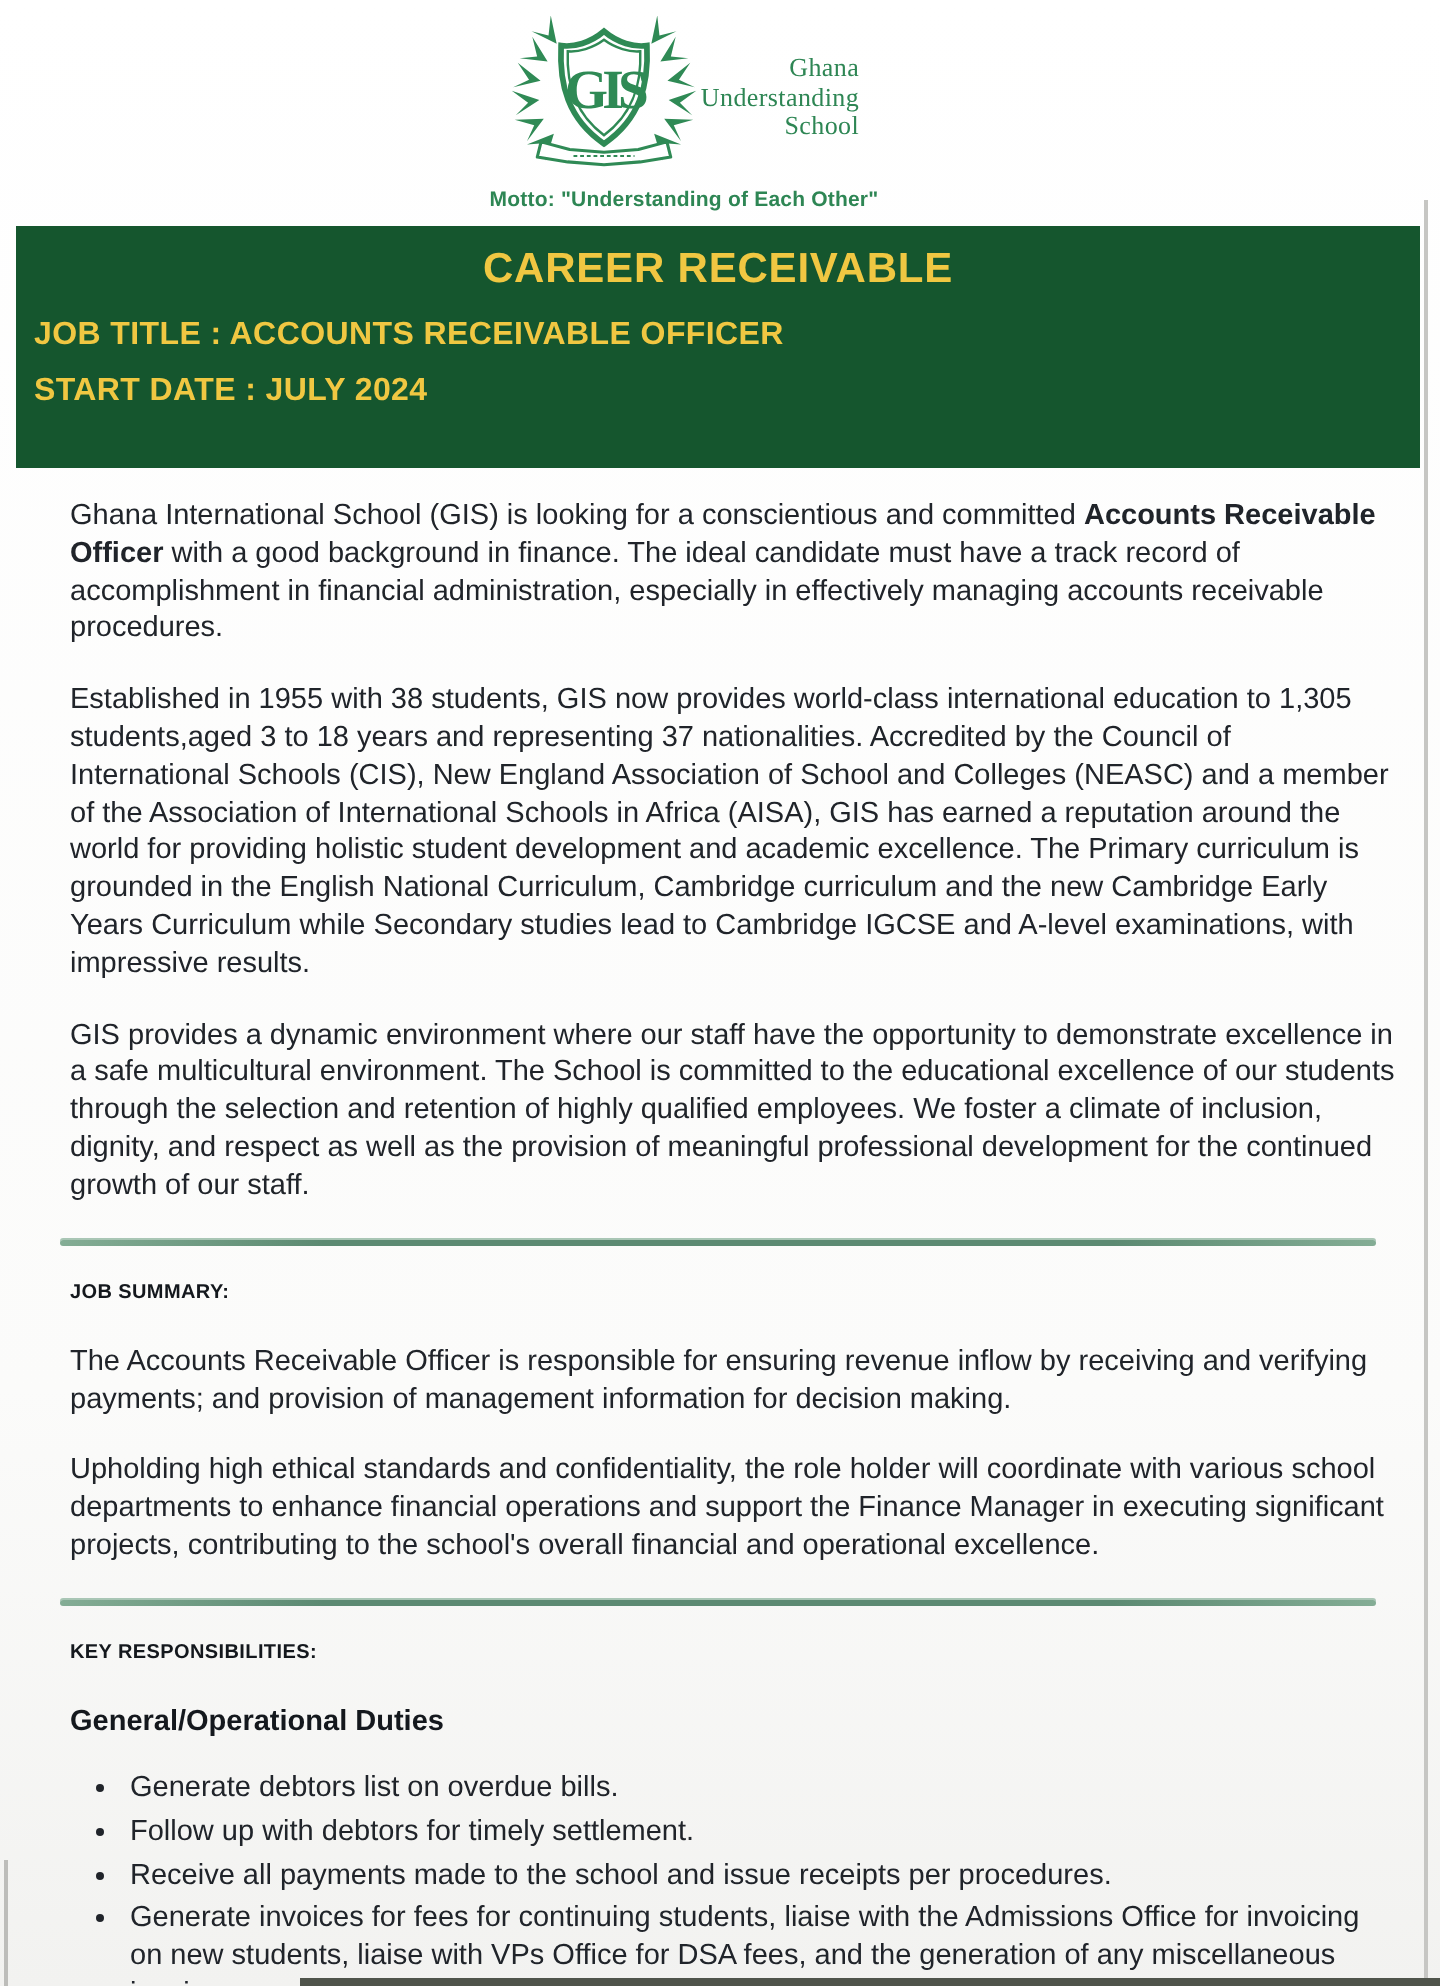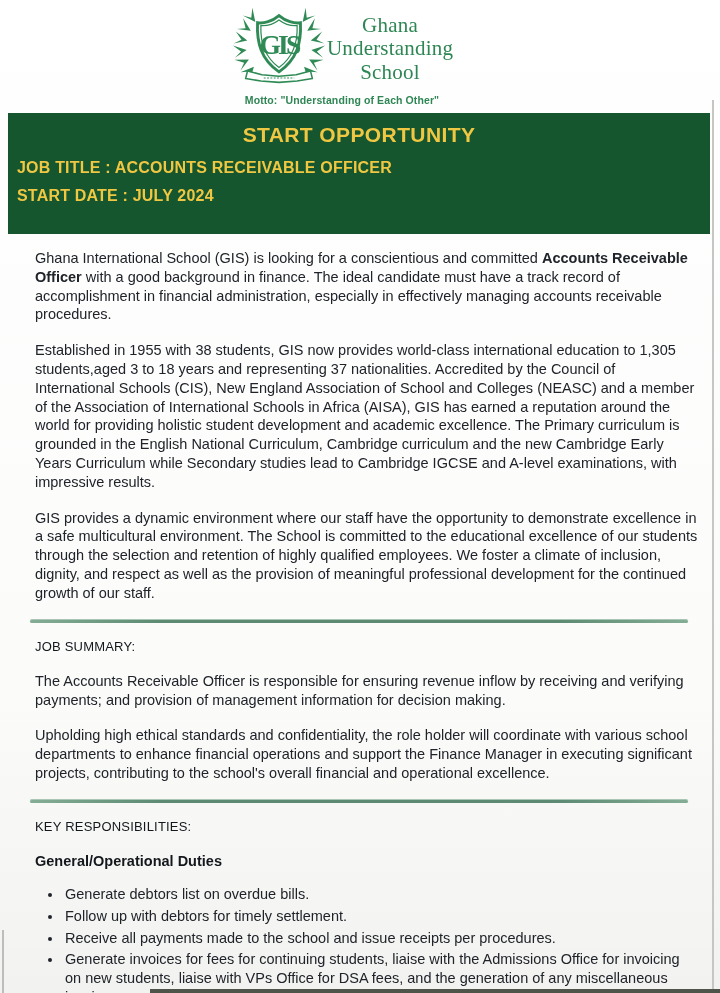--- a/index.html
+++ b/index.html
@@ -11,43 +11,43 @@
   
   .edge-right{position:absolute;top:100px;bottom:4px;left:712px;width:2px;background:#c6c6c3;}
   .edge-left{position:absolute;top:930px;bottom:0;left:2px;width:2px;background:#bdbdba;}
   .edge-bottom{position:absolute;left:150px;right:0;bottom:0;height:4px;background:#4f544b;}
 
   
   .brand{width:fit-content;margin:0 auto;padding-top:8px;transform:translateX(-18px);text-align:center;}
   .brand-row{display:flex;align-items:center;justify-content:center;}
   .crest{display:block;}
   .school-name{
-    text-align:center;font-family:"Liberation Serif",serif;color:#2e8654;
-    font-size:21px;line-height:1.12;letter-spacing:.2px;
+    text-align:right;font-family:"Liberation Serif",serif;color:#2e8654;
+    font-size:13px;line-height:1.12;letter-spacing:.2px;
   }
   .motto{margin-top:4px;color:#2e8654;font-size:10.5px;font-weight:bold;letter-spacing:.1px;}
 
   
   .banner{
     margin:7px 10px 0 8px;background:#15562e;color:#f0c742;
     padding:9px 6px 13px 6px;
   }
   .banner-title{text-align:center;font-size:21px;font-weight:bold;letter-spacing:.4px;margin:1px 0 12px;}
   .banner-line{font-size:16px;font-weight:bold;letter-spacing:.2px;margin:0 0 10px 0;padding-left:3px;}
   .banner-line:last-child{margin-bottom:16px;}
 
   
   .content{padding:15px 22px 0 35px;font-size:14.5px;line-height:18.8px;}
   .content p{margin:0 0 17px 0;}
   .rule{
     height:3.5px;border-radius:2px;margin:3px 10px 15px -5px;
     background:linear-gradient(90deg,#84ad95,#5c8a72 20%,#5c8a72 80%,#84ad95);
     box-shadow:0 -1px 0 #a9c6b5;
   }
-  .h-section{font-size:13px;font-weight:normal;margin:0 0 15px 0;letter-spacing:.2px;color:#14181d;}
+  .h-section{font-size:10px;font-weight:bold;margin:0 0 15px 0;letter-spacing:.2px;color:#14181d;}
   .h-sub{font-size:14.5px;font-weight:bold;margin:0 0 14px 0;color:#14181d;}
   ul.duties{margin:2px 0 0 0;padding-left:28px;}
   ul.duties li{margin-bottom:3px;padding-left:2px;}
 </style>
 </head>
 <body>
 
 <div class="page">
 
   <div class="brand">
@@ -85,21 +85,21 @@
       <div class="school-name">
         <div>Ghana</div>
         <div>Understanding</div>
         <div>School</div>
       </div>
     </div>
     <div class="motto">Motto: "Understanding of Each Other"</div>
   </div>
 
   <div class="banner">
-    <div class="banner-title">START OPPORTUNITY</div>
+    <div class="banner-title">CAREER RECEIVABLE</div>
     <div class="banner-line">JOB TITLE : ACCOUNTS RECEIVABLE OFFICER</div>
     <div class="banner-line">START DATE : JULY 2024</div>
   </div>
 
   <div class="content">
 
     <p><span>Ghana International School (GIS) is looking for a conscientious and committed </span><b>Accounts Receivable Officer</b><span> with a good background in finance. The ideal candidate must have a track record of accomplishment in financial administration, especially in effectively managing accounts receivable procedures.</span></p>
 
     <p>Established in 1955 with 38 students, GIS now provides world-class international education to 1,305 students,aged 3 to 18 years and representing 37 nationalities. Accredited by the Council of International Schools (CIS), New England Association of School and Colleges (NEASC) and a member of the Association of International Schools in Africa (AISA), GIS has earned a reputation around the world for providing holistic student development and academic excellence. The Primary curriculum is grounded in the English National Curriculum, Cambridge curriculum and the new Cambridge Early Years Curriculum while Secondary studies lead to Cambridge IGCSE and A-level examinations, with impressive results.</p>
 

